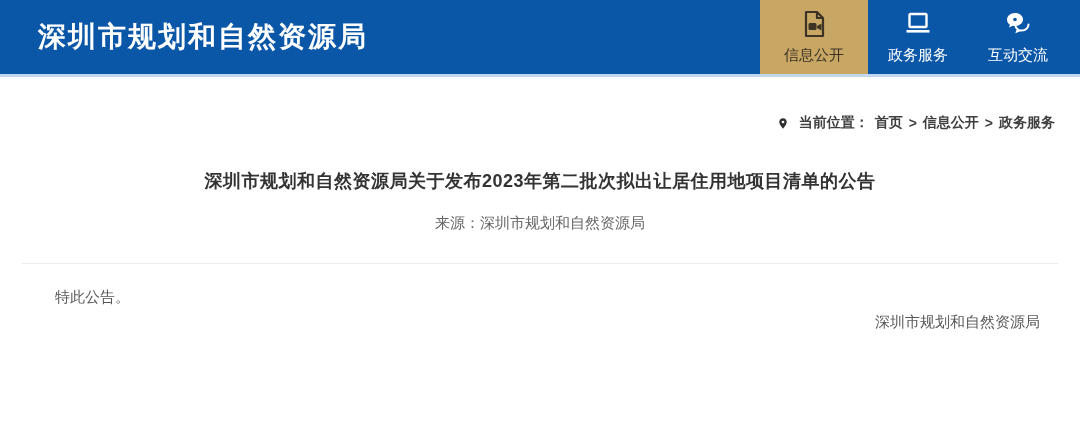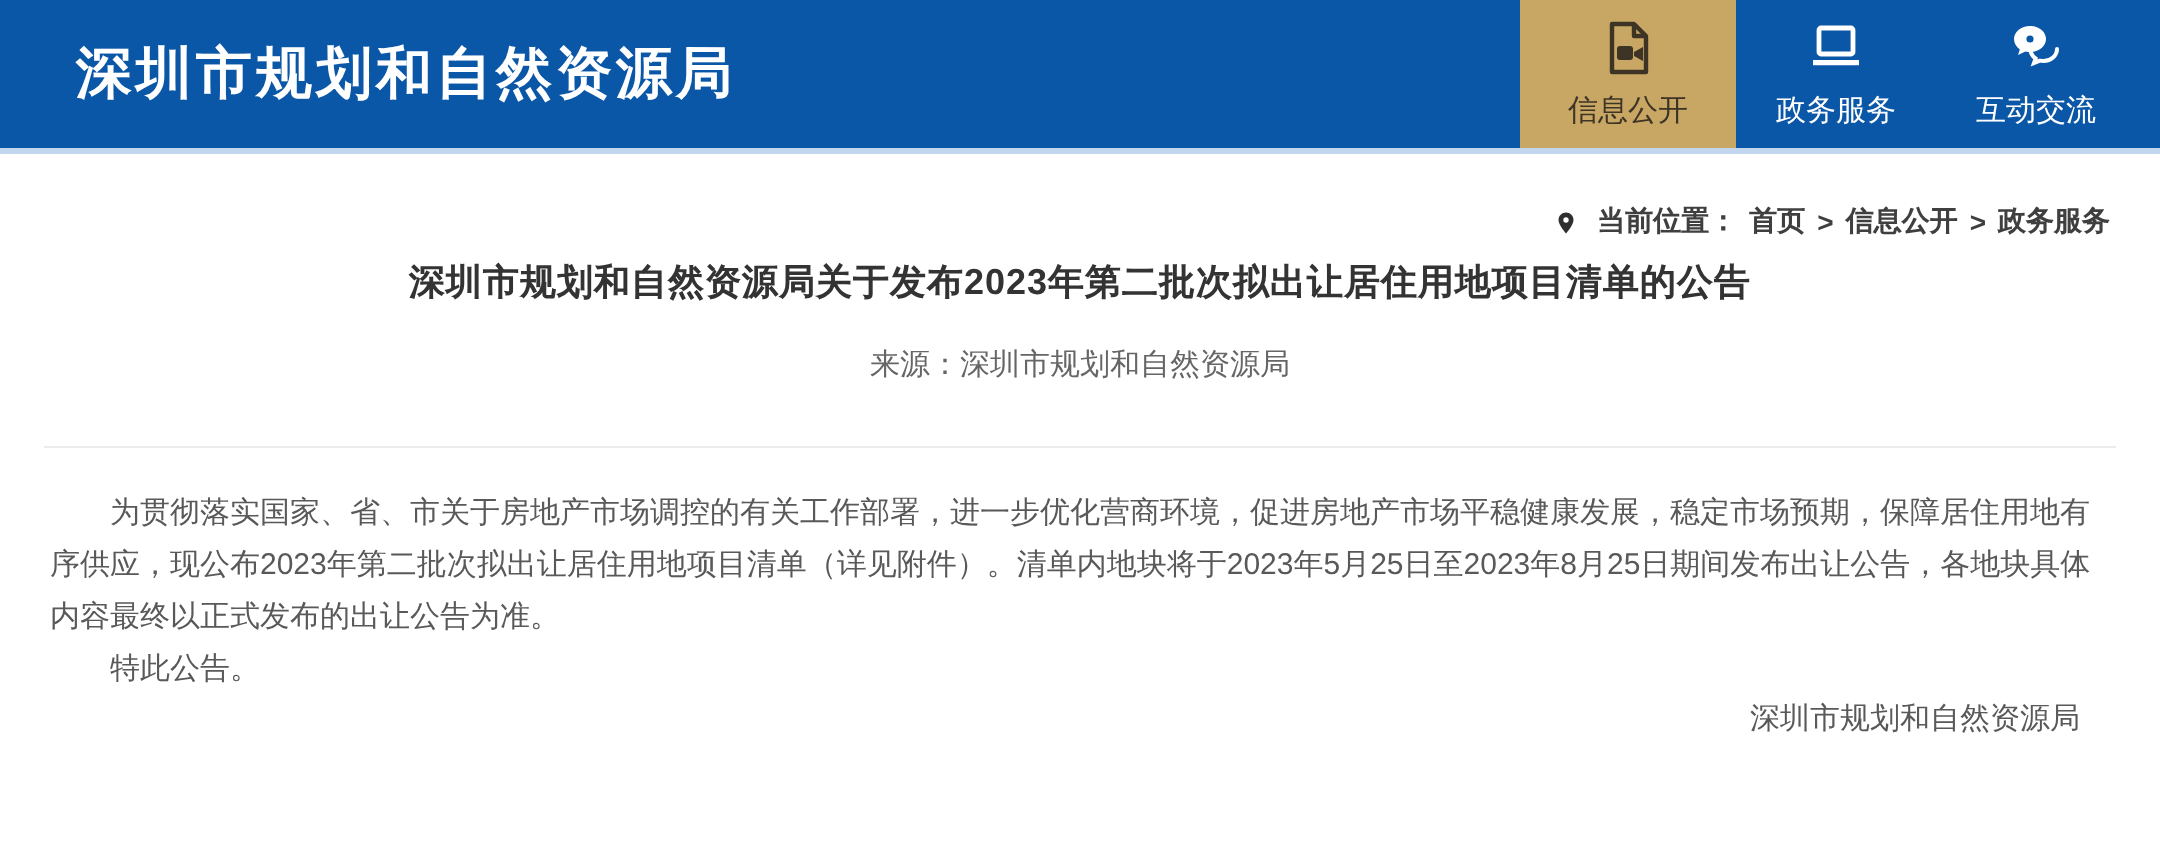--- a/index.html
+++ b/index.html
@@ -25,29 +25,29 @@
   }
   .nav-item.active{
     width:108px;background:var(--active_tab_bg,#c8a765);
     color:var(--active_tab_fg,#3d3426);
   }
   .nav-icon{height:30px;display:flex;align-items:center;justify-content:center;}
   .nav-icon svg{width:30px;height:30px;display:block;}
   .nav-label{font-size:15px;white-space:nowrap;}
   
   .breadcrumb{
-    margin-top:24px;padding-right:25px;height:20px;
+    margin-top:36px;padding-right:25px;height:20px;
     display:flex;justify-content:flex-end;align-items:center;gap:6px;
     color:var(--breadcrumb_fg,#3f3f3f);font-size:14px;font-weight:600;
   }
   .breadcrumb a{color:inherit;text-decoration:none;cursor:pointer;}
   .breadcrumb .pin{display:flex;align-items:center;color:#2f2f2f;margin-right:4px;}
   
   .article-title{
-    margin-top:8px;text-align:center;
+    margin-top:36px;text-align:center;
     font-size:18px;font-weight:bold;color:var(--title_fg,#333333);
     letter-spacing:0.5px;line-height:24px;
   }
   .meta{
     margin-top:20px;display:flex;justify-content:center;align-items:center;
     font-size:15px;color:var(--meta_fg,#666666);line-height:20px;flex-direction:column;
   }
   .meta .grp{display:inline-flex;align-items:center;}
   .meta .gap{width:26px;}
   .meta .sizes{display:inline-flex;gap:8px;margin:0 2px;}
@@ -131,20 +131,19 @@
     <span>来源：</span>
     <span>深圳市规划和自然资源局</span>
   </span>
   <span class="gap"></span>
   <span class="gap"></span>
 </div>
 
 <div class="divider"></div>
 
 <div class="article-body">
-  <p>为贯彻落实国家、省、市关于房地产市场调控的有关工作部署，进一步优化营商环境，促进房地产市场平稳健康发展，稳定市场预期，保障居住用地有序供应，现公布2023年第二批次拟出让居住用地项目清单（详见附件）。清单内地块将于2023年5月25日至2023年8月25日期间发布出让公告，各地块具体内容最终以正式发布的出让公告为准。</p>
   <p>特此公告。</p>
 </div>
 
 <div class="signature">
   <div>深圳市规划和自然资源局</div>
 
 </div>
 
 </body></html>

